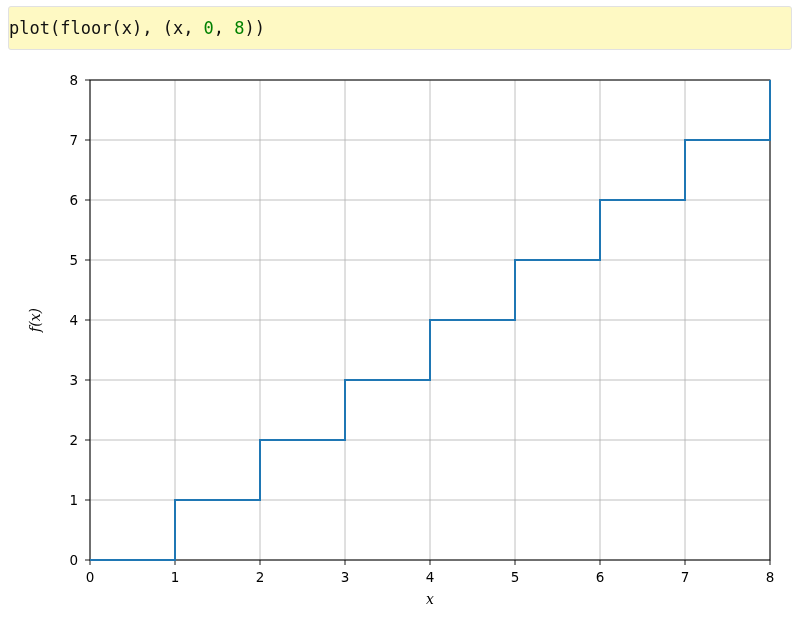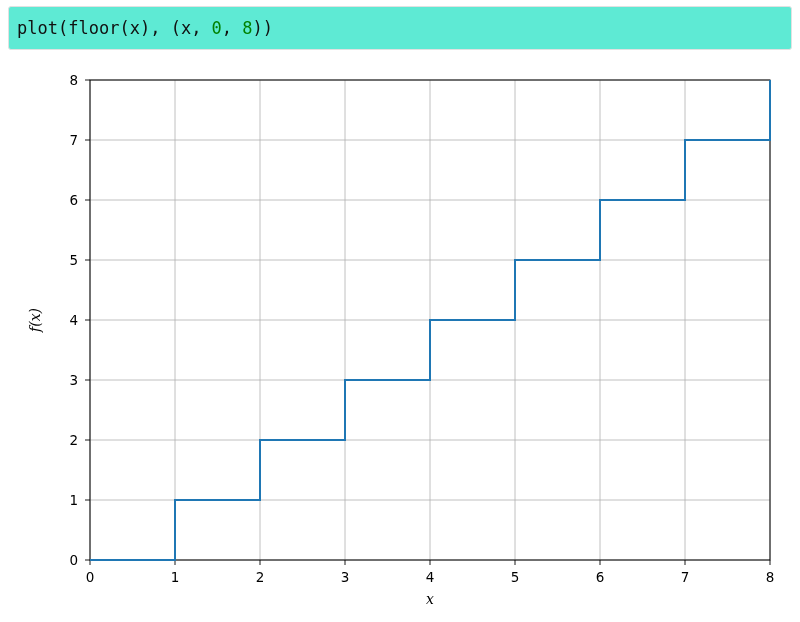--- a/index.html
+++ b/index.html
@@ -8,22 +8,22 @@
     padding: 0;
     width: 800px;
     height: 622px;
     font-family: "DejaVu Sans Mono", Menlo, Consolas, monospace;
     background: #fff;
     color: #111;
   }
   .codecell {
     border: 1px solid #e1e1e1;
     border-radius: 3px;
-    background: #5eead4;
-    padding: 10px 8px;
+    background: #fef9c3;
+    padding: 10px 0;
     margin: 6px 8px 0 8px;
     font-size: 17px;
     line-height: 1.3;
     white-space: pre;
   }
   .tok-fn { color: #111; }
   .tok-ident { color: #111; }
   .tok-punc { color: #111; }
   .tok-num { color: #008000; }
   .chart-wrap {

